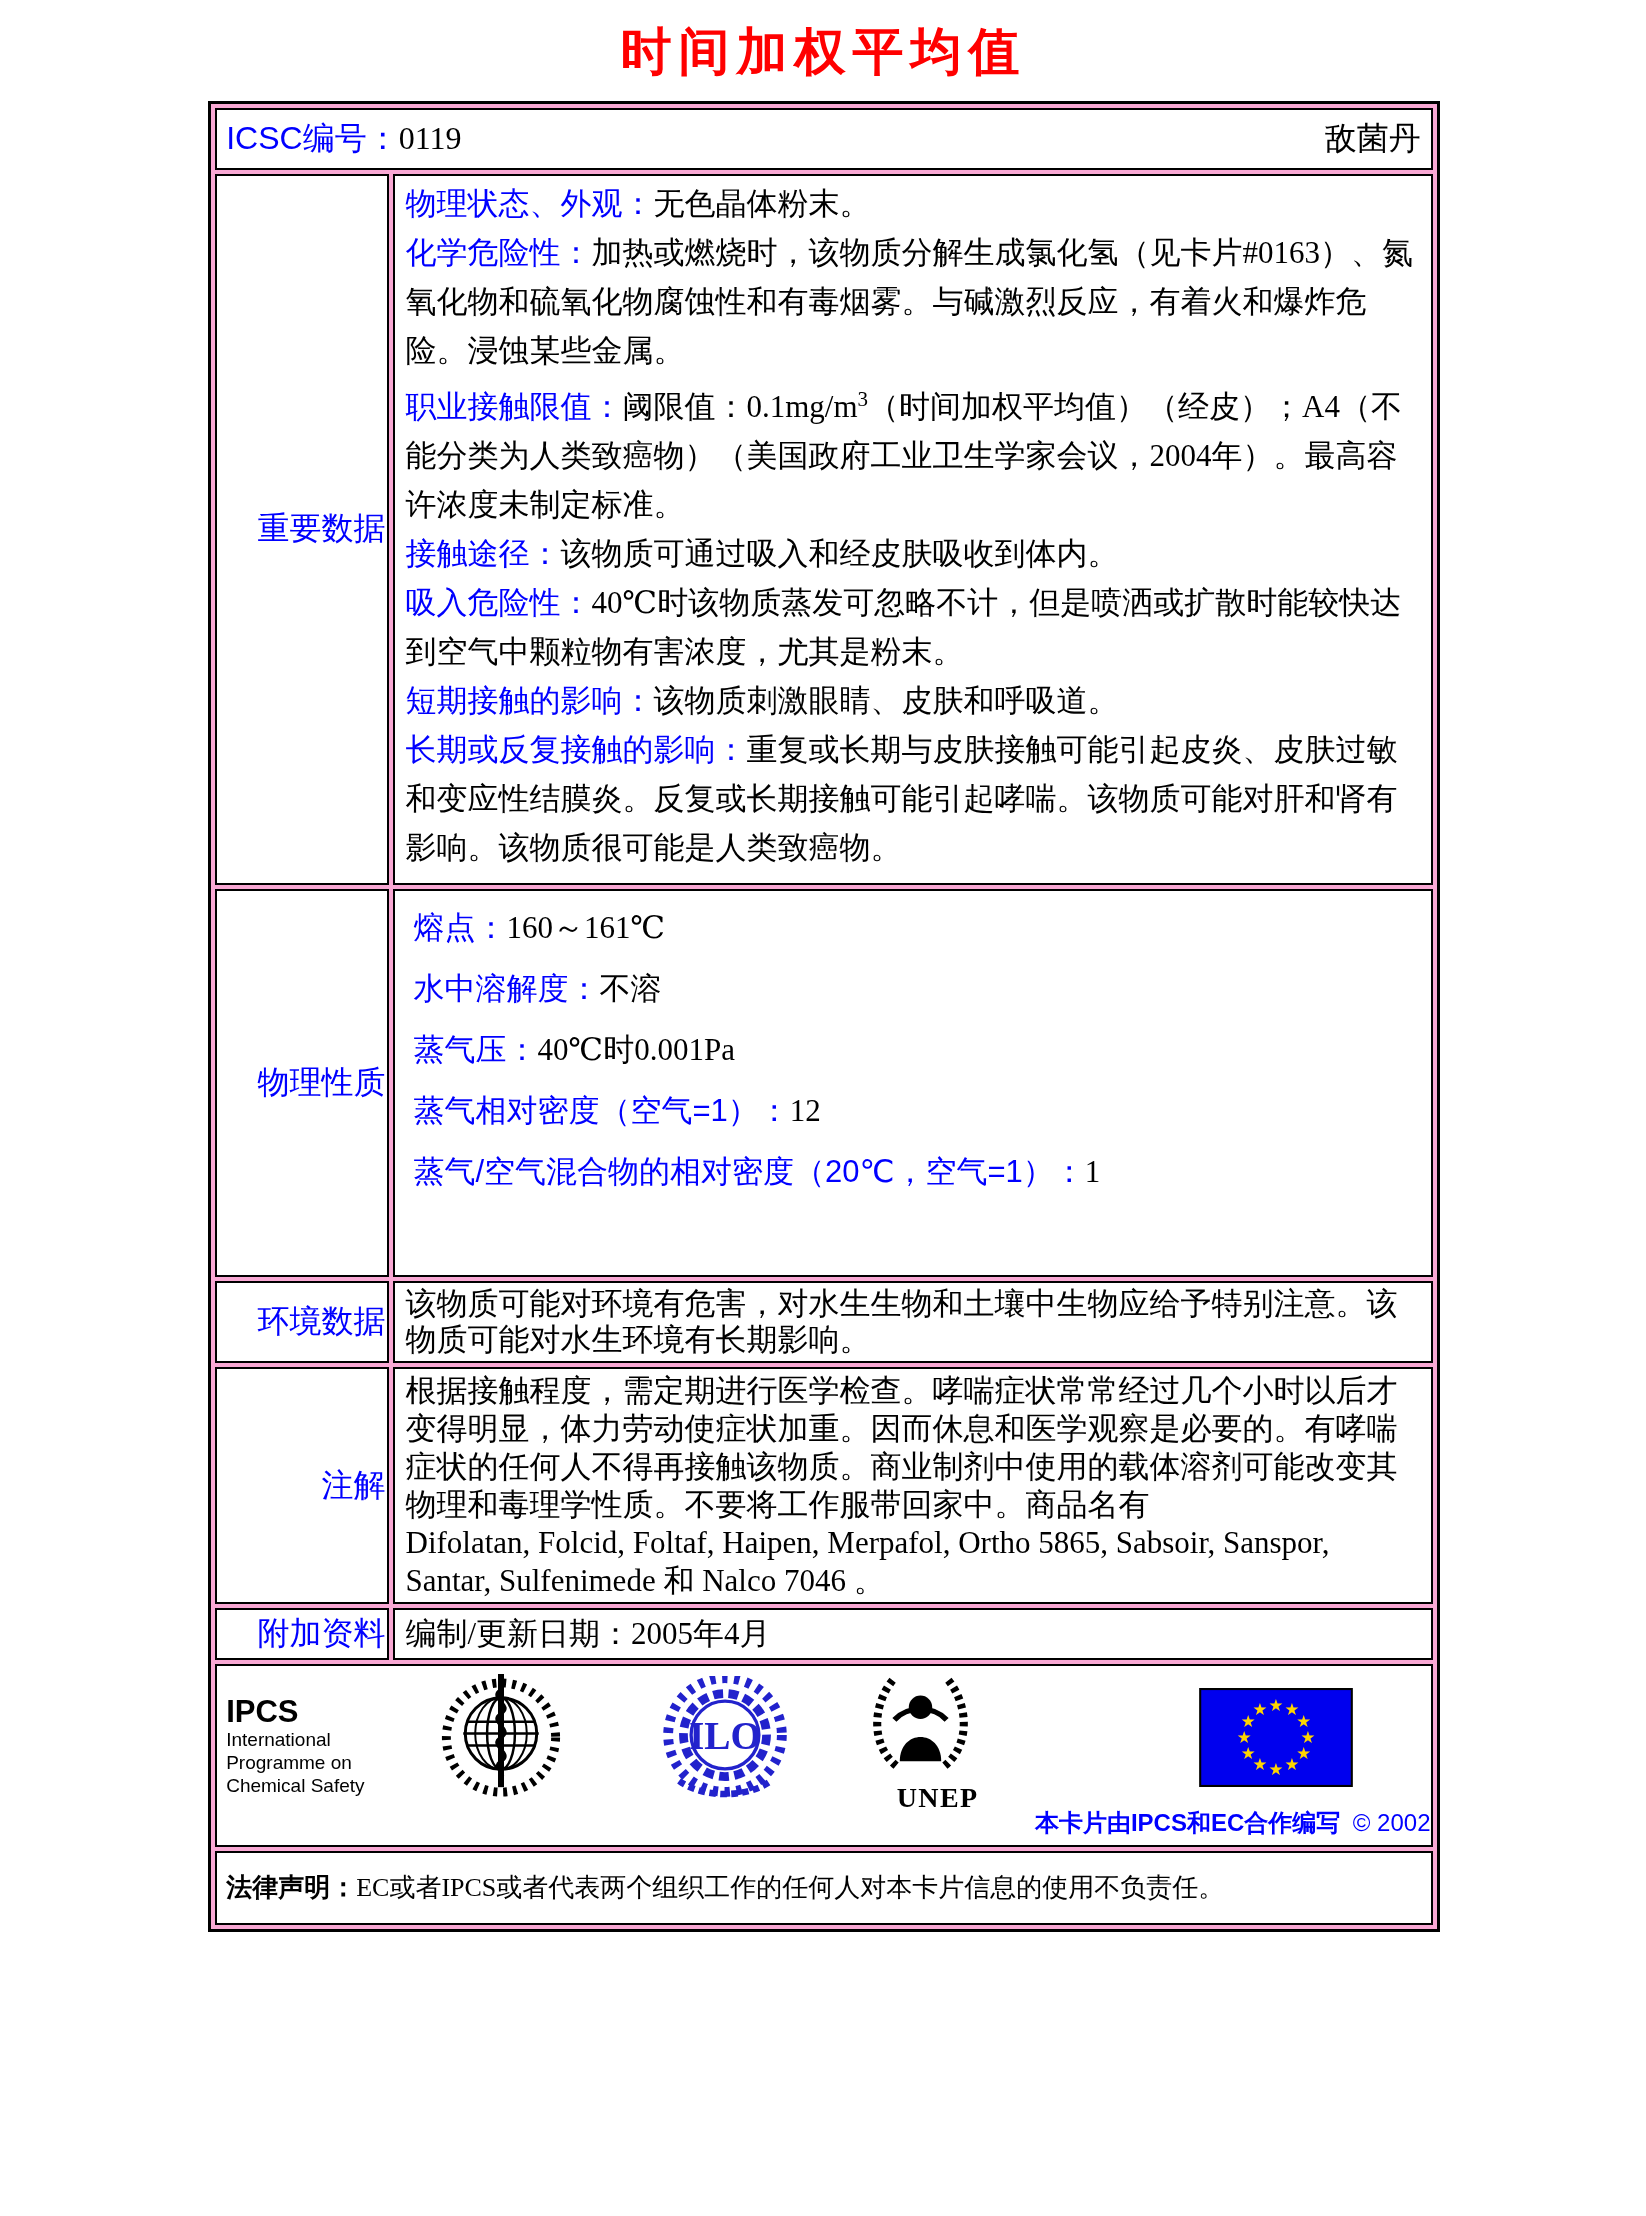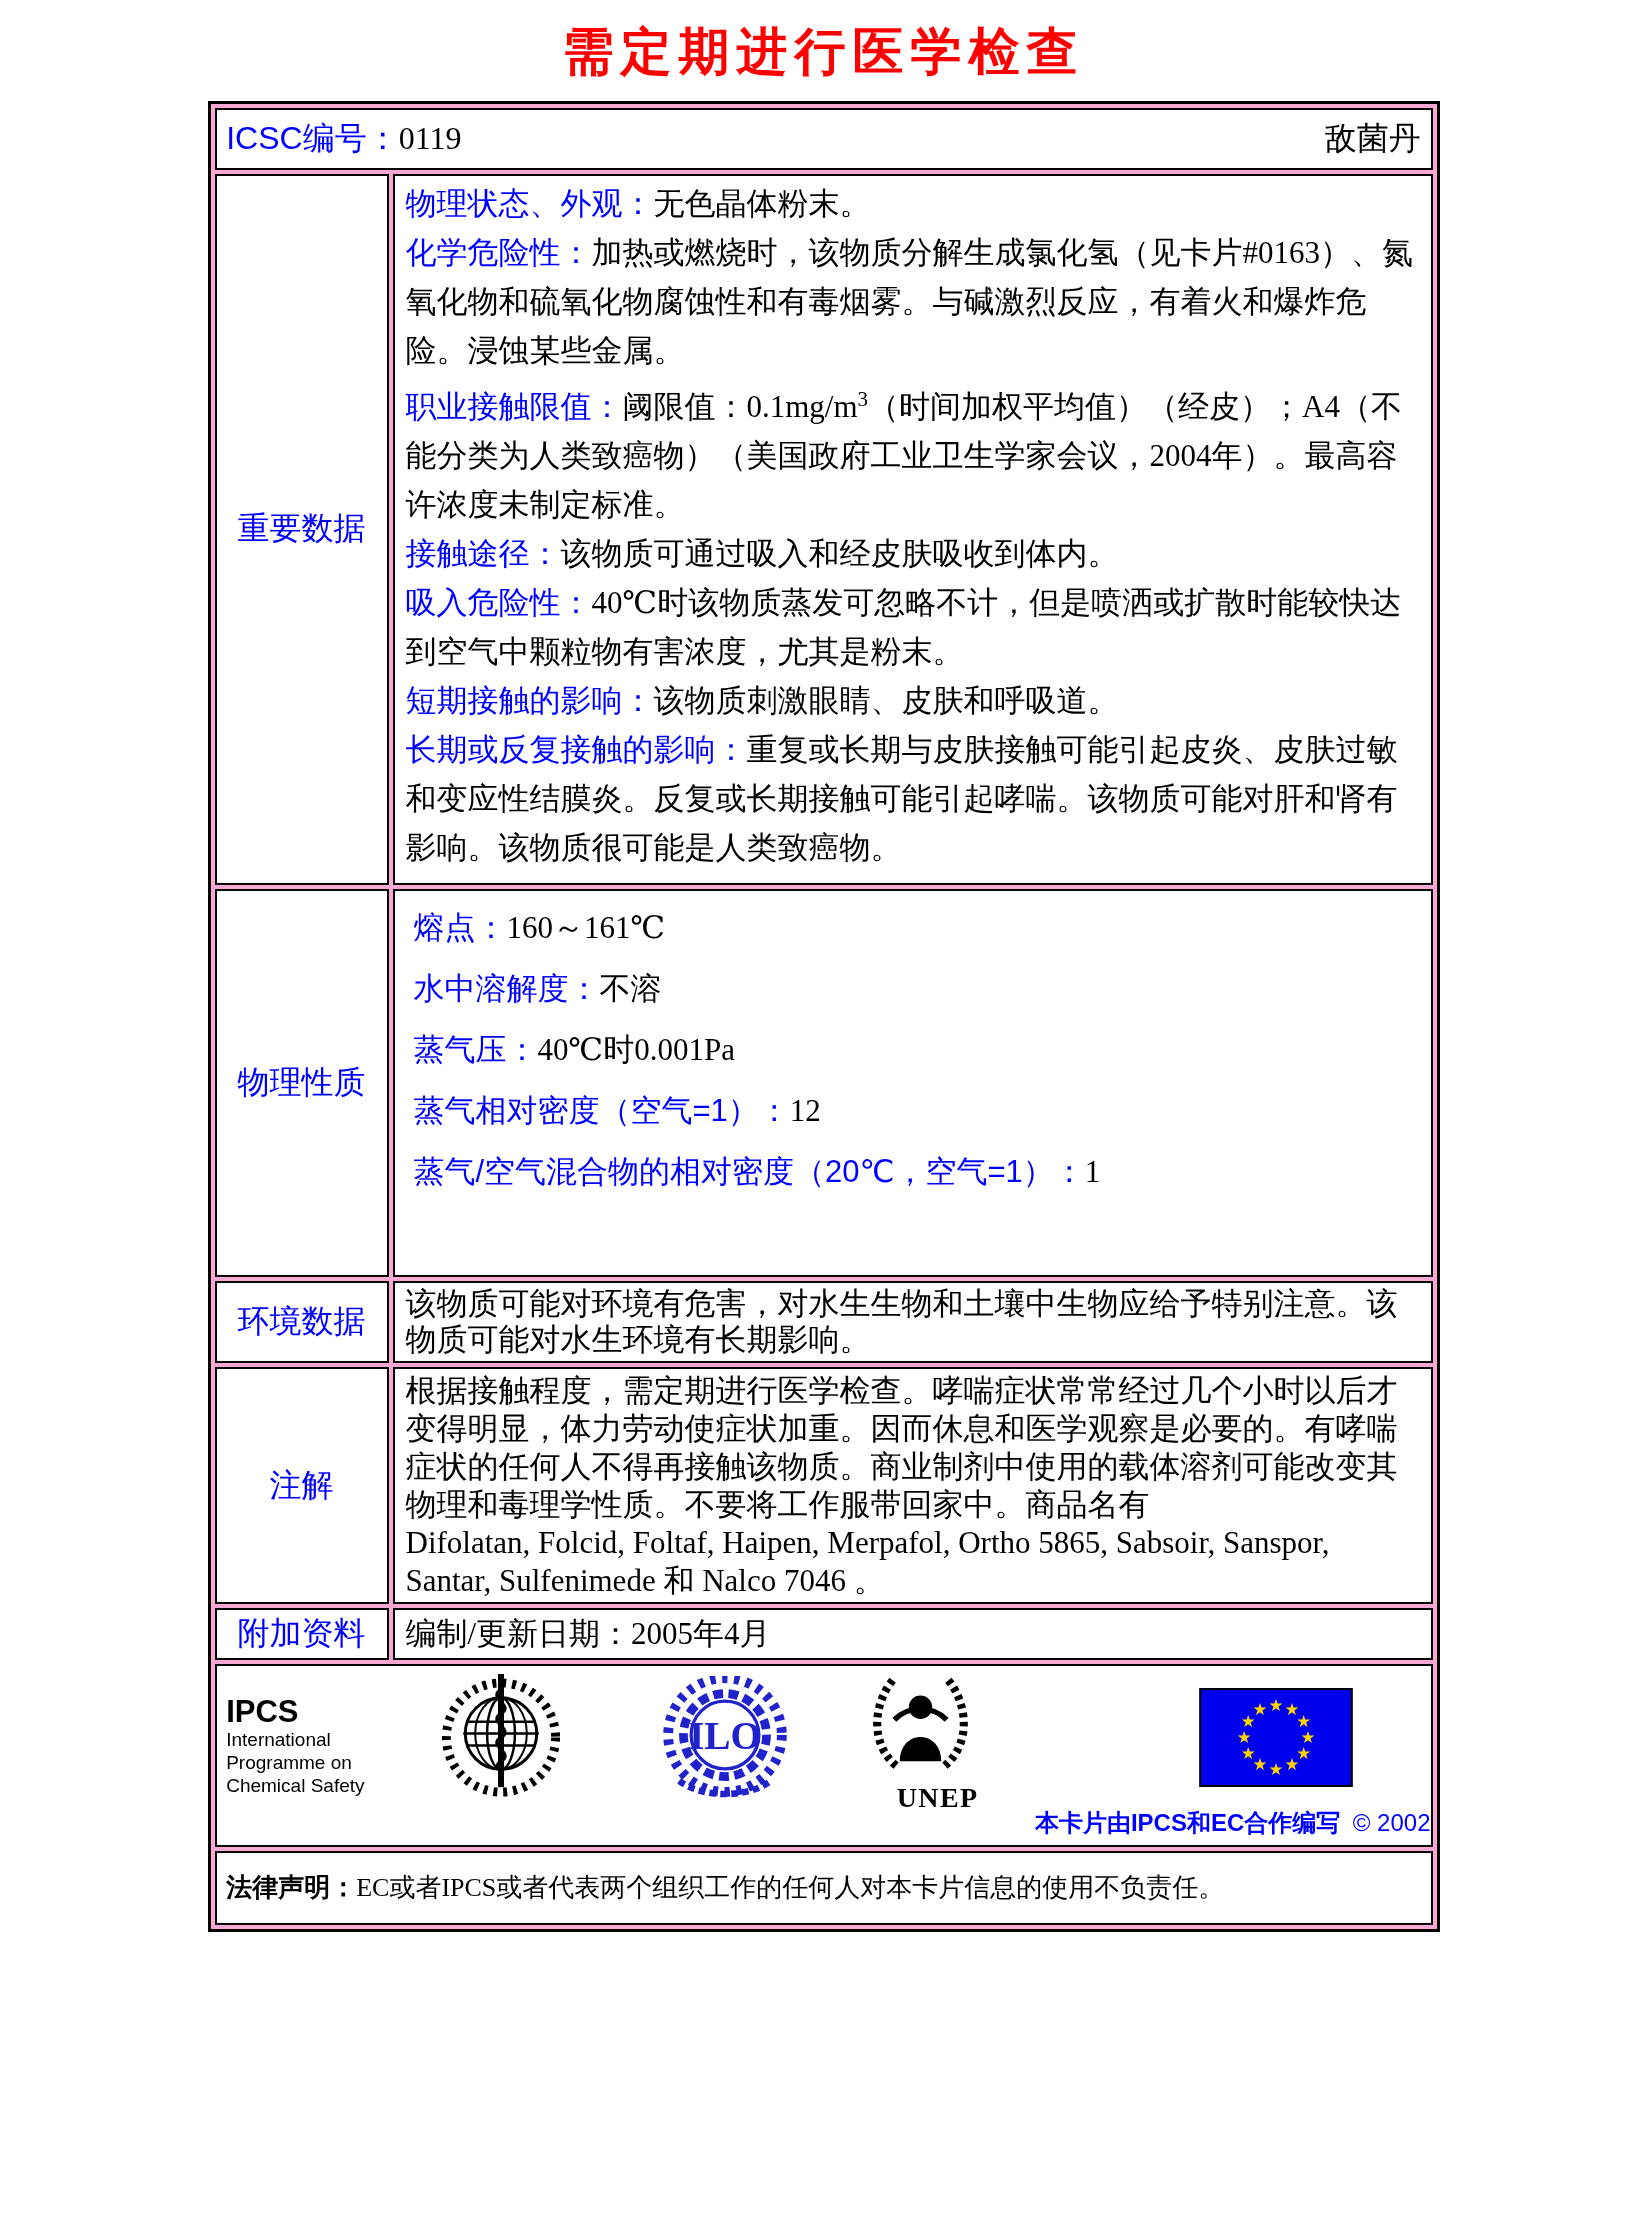--- a/index.html
+++ b/index.html
@@ -17,21 +17,21 @@
     width:1232px;margin:0 auto;background:#f9a8d4;
     border:3.5px solid #000;border-collapse:separate;border-spacing:4.2px;
   }
   td{border:2.1px solid #000;background:#fff;vertical-align:top;}
   
   td.header-cell{height:58px;vertical-align:middle;padding:0 9.7px;}
   .hdr-flex{display:flex;justify-content:space-between;align-items:center;font-size:32px;}
   .blue-label{color:#0000ff;font-family:"Liberation Sans","DejaVu Sans",sans-serif;}
   
   td.label-cell{
-    width:168px;text-align:center;vertical-align:middle;
+    width:168px;text-align:right;vertical-align:middle;
     color:#0000ff;font-size:32px;
     font-family:"Liberation Sans","DejaVu Sans",sans-serif;
   }
   
   td.content-cell{padding:2.8px 11px;font-size:31px;}
   .important{height:701px;}
   .important .entry{margin:0;line-height:49px;}
   .physical{height:379px;padding-top:11px;}
   .physical .entry{margin:8px;line-height:53px;}
   .entry .lbl{color:#0000ff;font-family:"Liberation Sans","DejaVu Sans",sans-serif;}
@@ -60,21 +60,21 @@
   }
   .credit-main{font-weight:bold;}
   .credit-copy{font-weight:normal;margin-left:12.5px;}
   
   td.legal-cell{height:70px;vertical-align:middle;padding:0 9.7px;font-size:26px;}
   .legal-label{font-weight:bold;font-family:"Liberation Sans","DejaVu Sans",sans-serif;}
 </style>
 </head>
 <body>
 
-<div class="title">需定期进行医学检查</div>
+<div class="title">时间加权平均值</div>
 
 <table class="card">
 
   <tbody>
       <tr>
     <td class="header-cell" colspan="2">
       <div class="hdr-flex">
         <div>
           <span class="blue-label">ICSC编号：</span><span>0119</span>
         </div>

